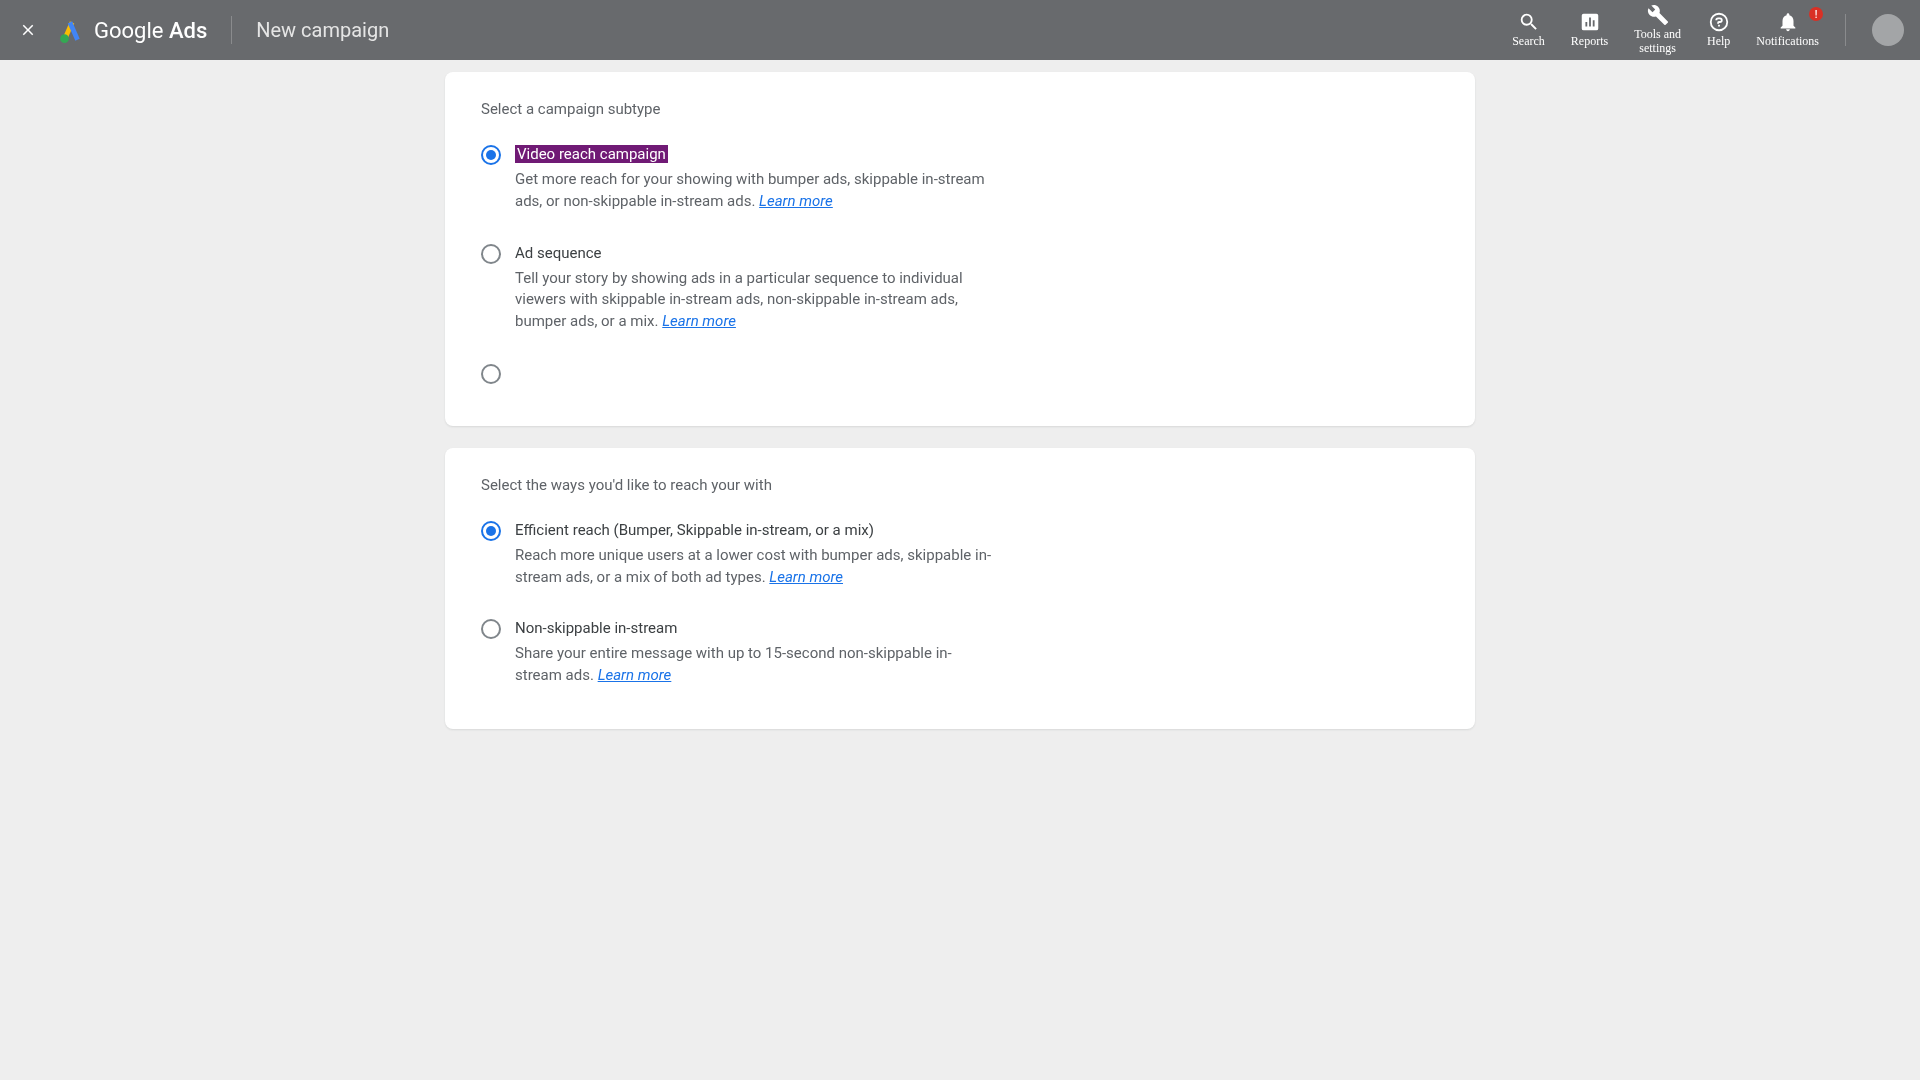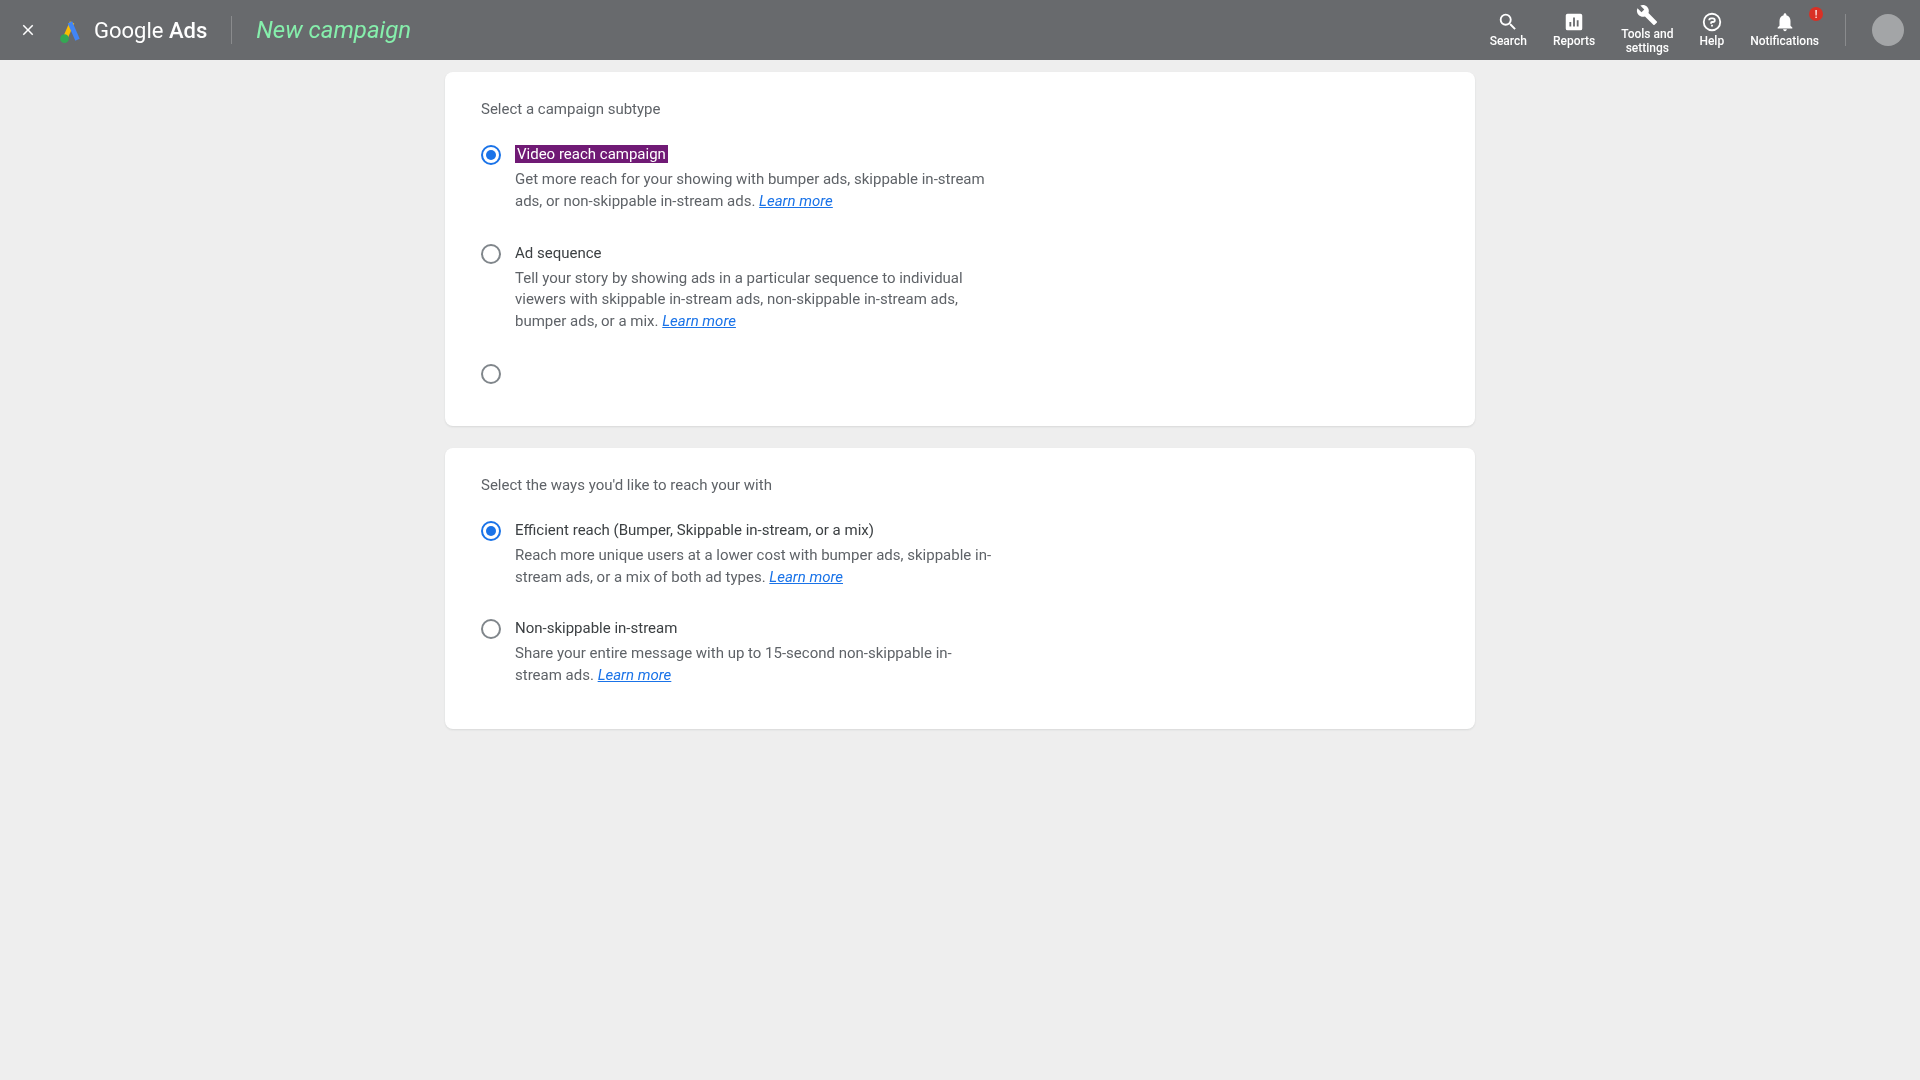--- a/index.html
+++ b/index.html
@@ -13,26 +13,26 @@
   padding: 0 16px;
   color: #fff;
 }
 .header-left { display: flex; align-items: center; gap: 18px; }
 .close-btn { width: 24px; height: 24px; display: flex; align-items: center; justify-content: center; cursor: pointer; }
 .logo-wrap { display: flex; align-items: center; gap: 10px; justify-content: center; }
 .logo-icon { width: 26px; height: 26px; }
 .logo-text { font-size: 22px; font-weight: 400; }
 .logo-text .bold { font-weight: 500; }
 .vdiv { width: 1px; height: 28px; background: #8a8b8d; margin: 0 6px; }
-.page-title { font-size: 24px; font-weight: 400; color: #86efac; font-style: italic; }
+.page-title { font-size: 20px; font-weight: 400; color: #e5e5e5; }
 
 .header-right { margin-left: auto; display: flex; align-items: center; gap: 26px; }
 .header-item { display: flex; flex-direction: column; align-items: center; gap: 2px; cursor: pointer; font-size: 12px; font-weight: 500; position: relative; }
 .header-item .icon { width: 22px; height: 22px; display: flex; align-items: center; justify-content: center; }
-.header-item .label { white-space: pre-line; text-align: center; line-height: 1.15; }
+.header-item .label { white-space: pre-line; text-align: center; line-height: 1.15; font-family: Liberation Serif, serif; }
 .badge { position: absolute; top: -4px; right: -4px; width: 14px; height: 14px; background: #d93025; border-radius: 50%; display: flex; align-items: center; justify-content: center; font-size: 10px; color: #fff; }
 .vdiv2 { width: 1px; height: 32px; background: #8a8b8d; }
 .avatar { width: 32px; height: 32px; border-radius: 50%; background: #a3a5a7; cursor: pointer; }
 
 .scroll-area { height: calc(100vh - 60px); overflow-y: auto; padding: 6px 0 37px; }
 .scroll-area::-webkit-scrollbar { width: 16px; }
 .scroll-area::-webkit-scrollbar-track { background: #f1f1f1; }
 .scroll-area::-webkit-scrollbar-thumb { background: #c1c1c1; }
 .scroll-area::-webkit-scrollbar-button { height: 16px; background: #f1f1f1; }
 

